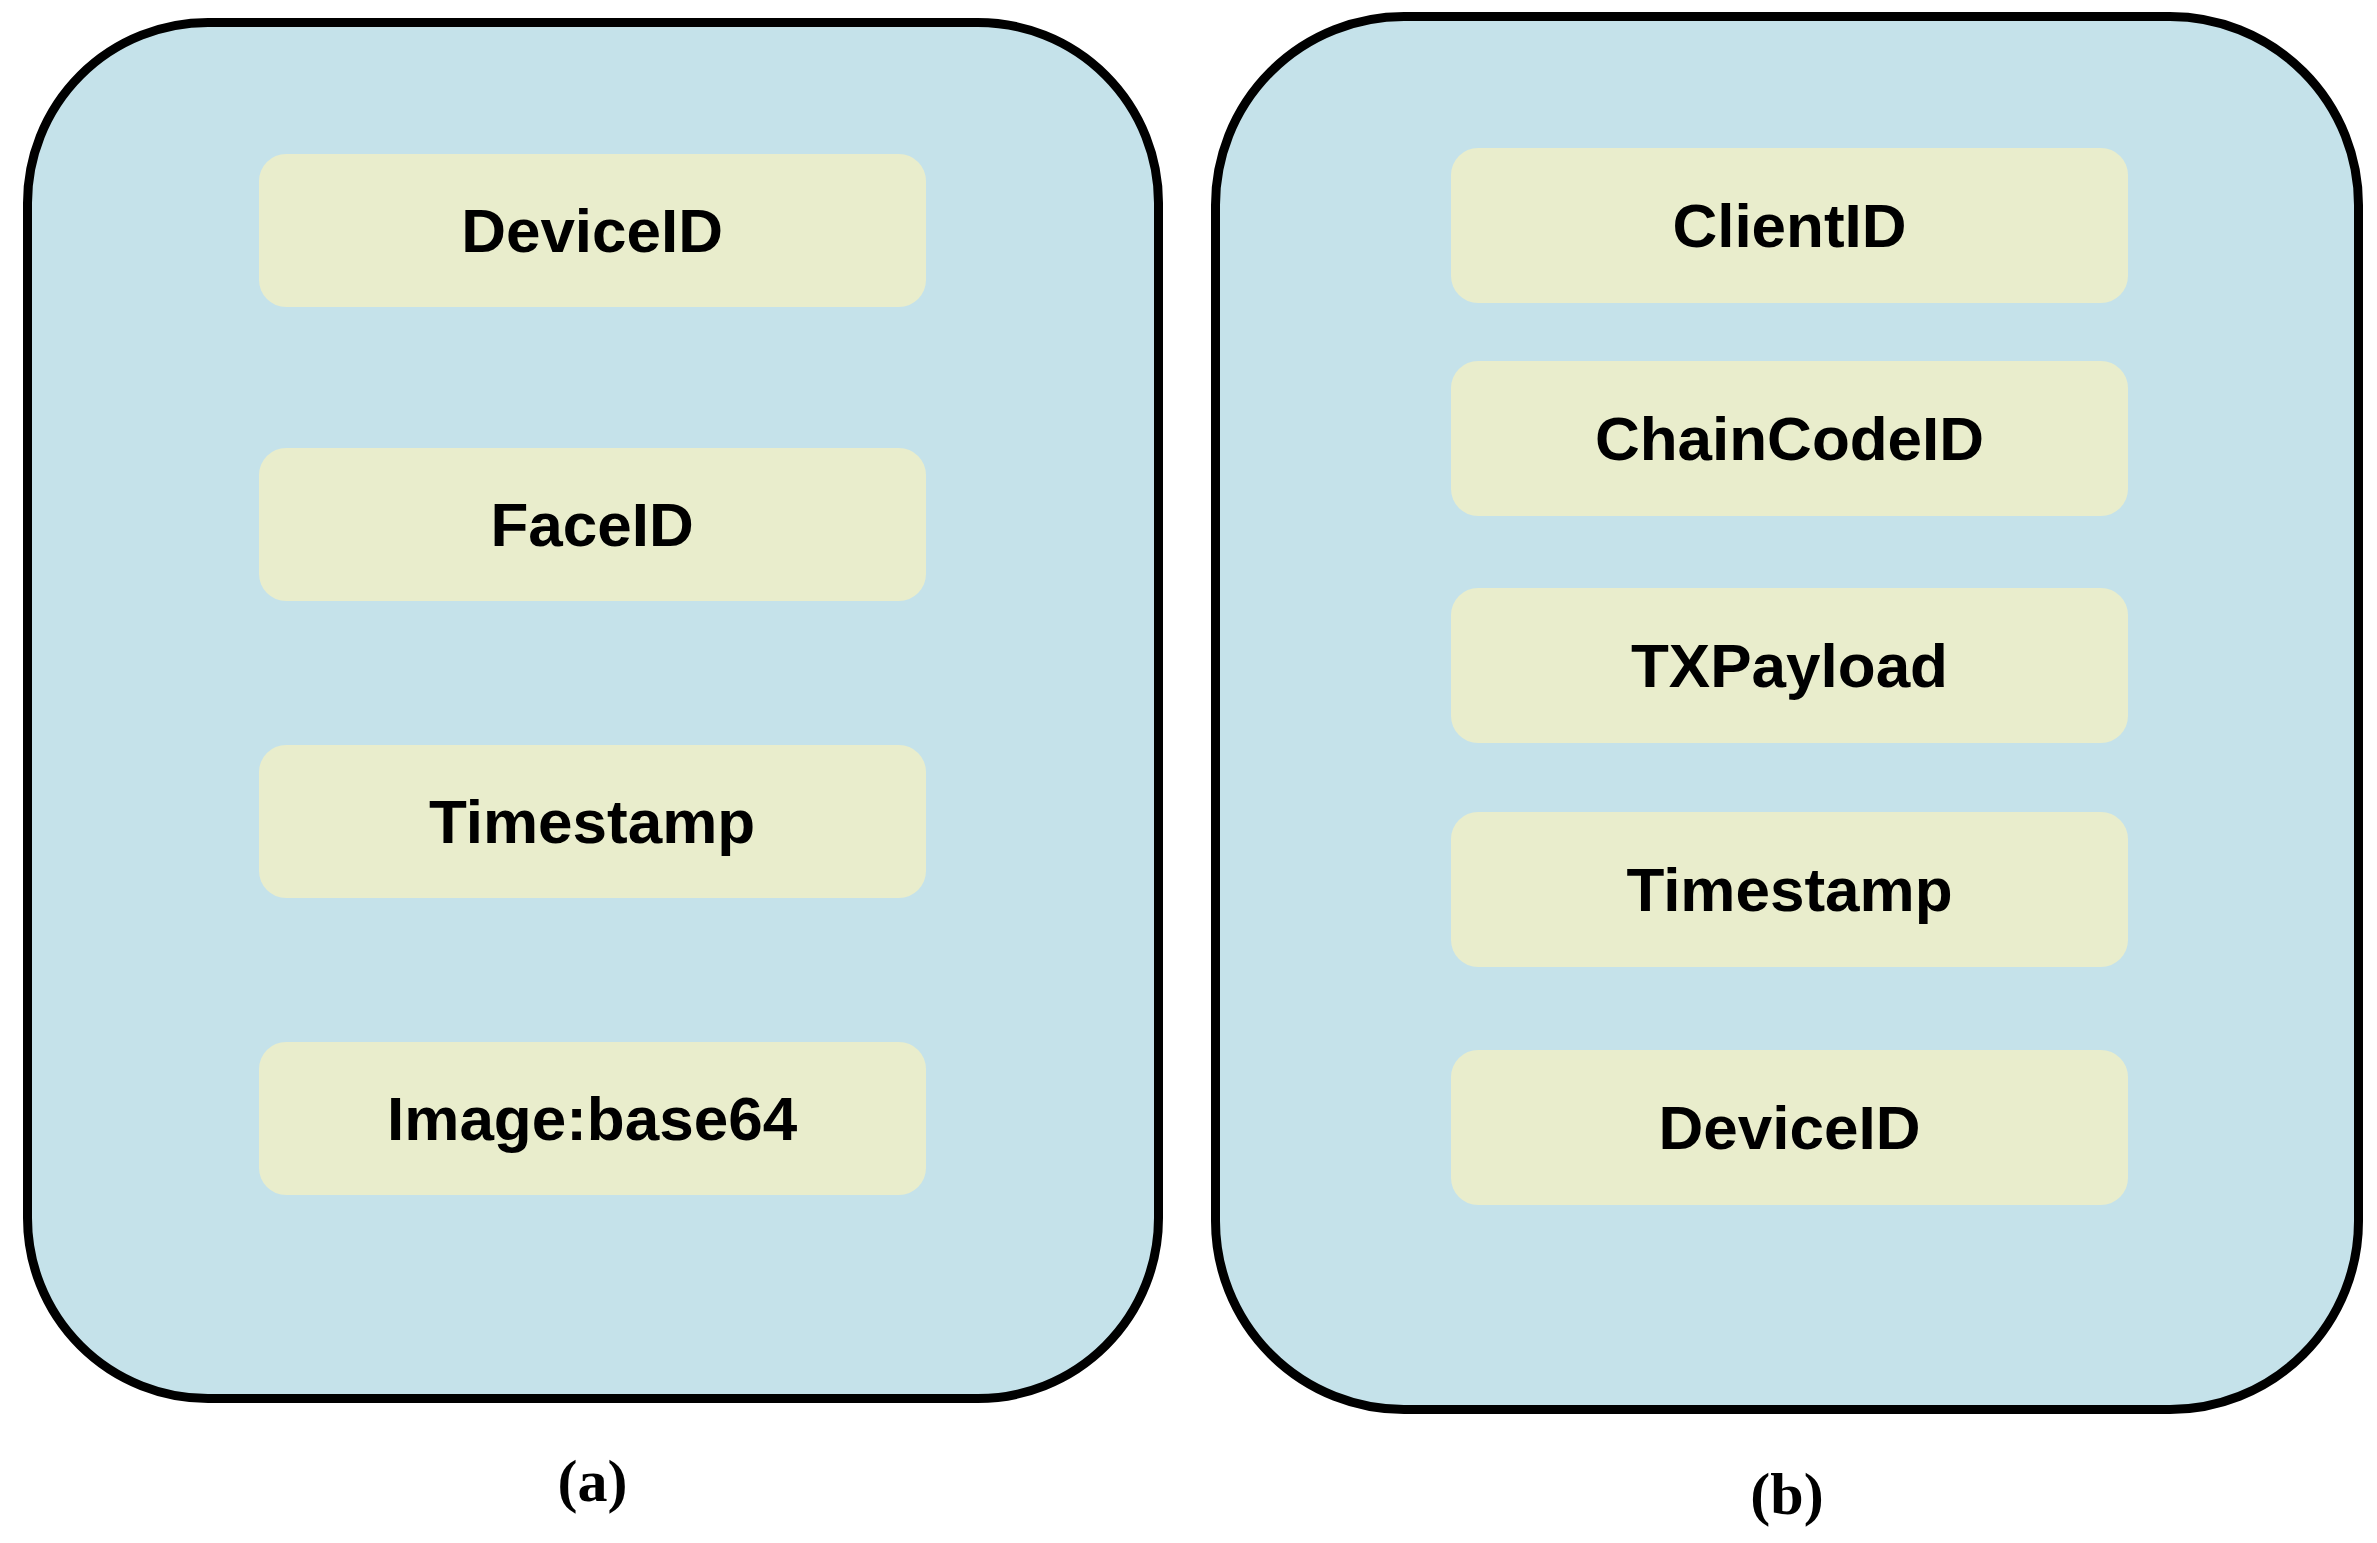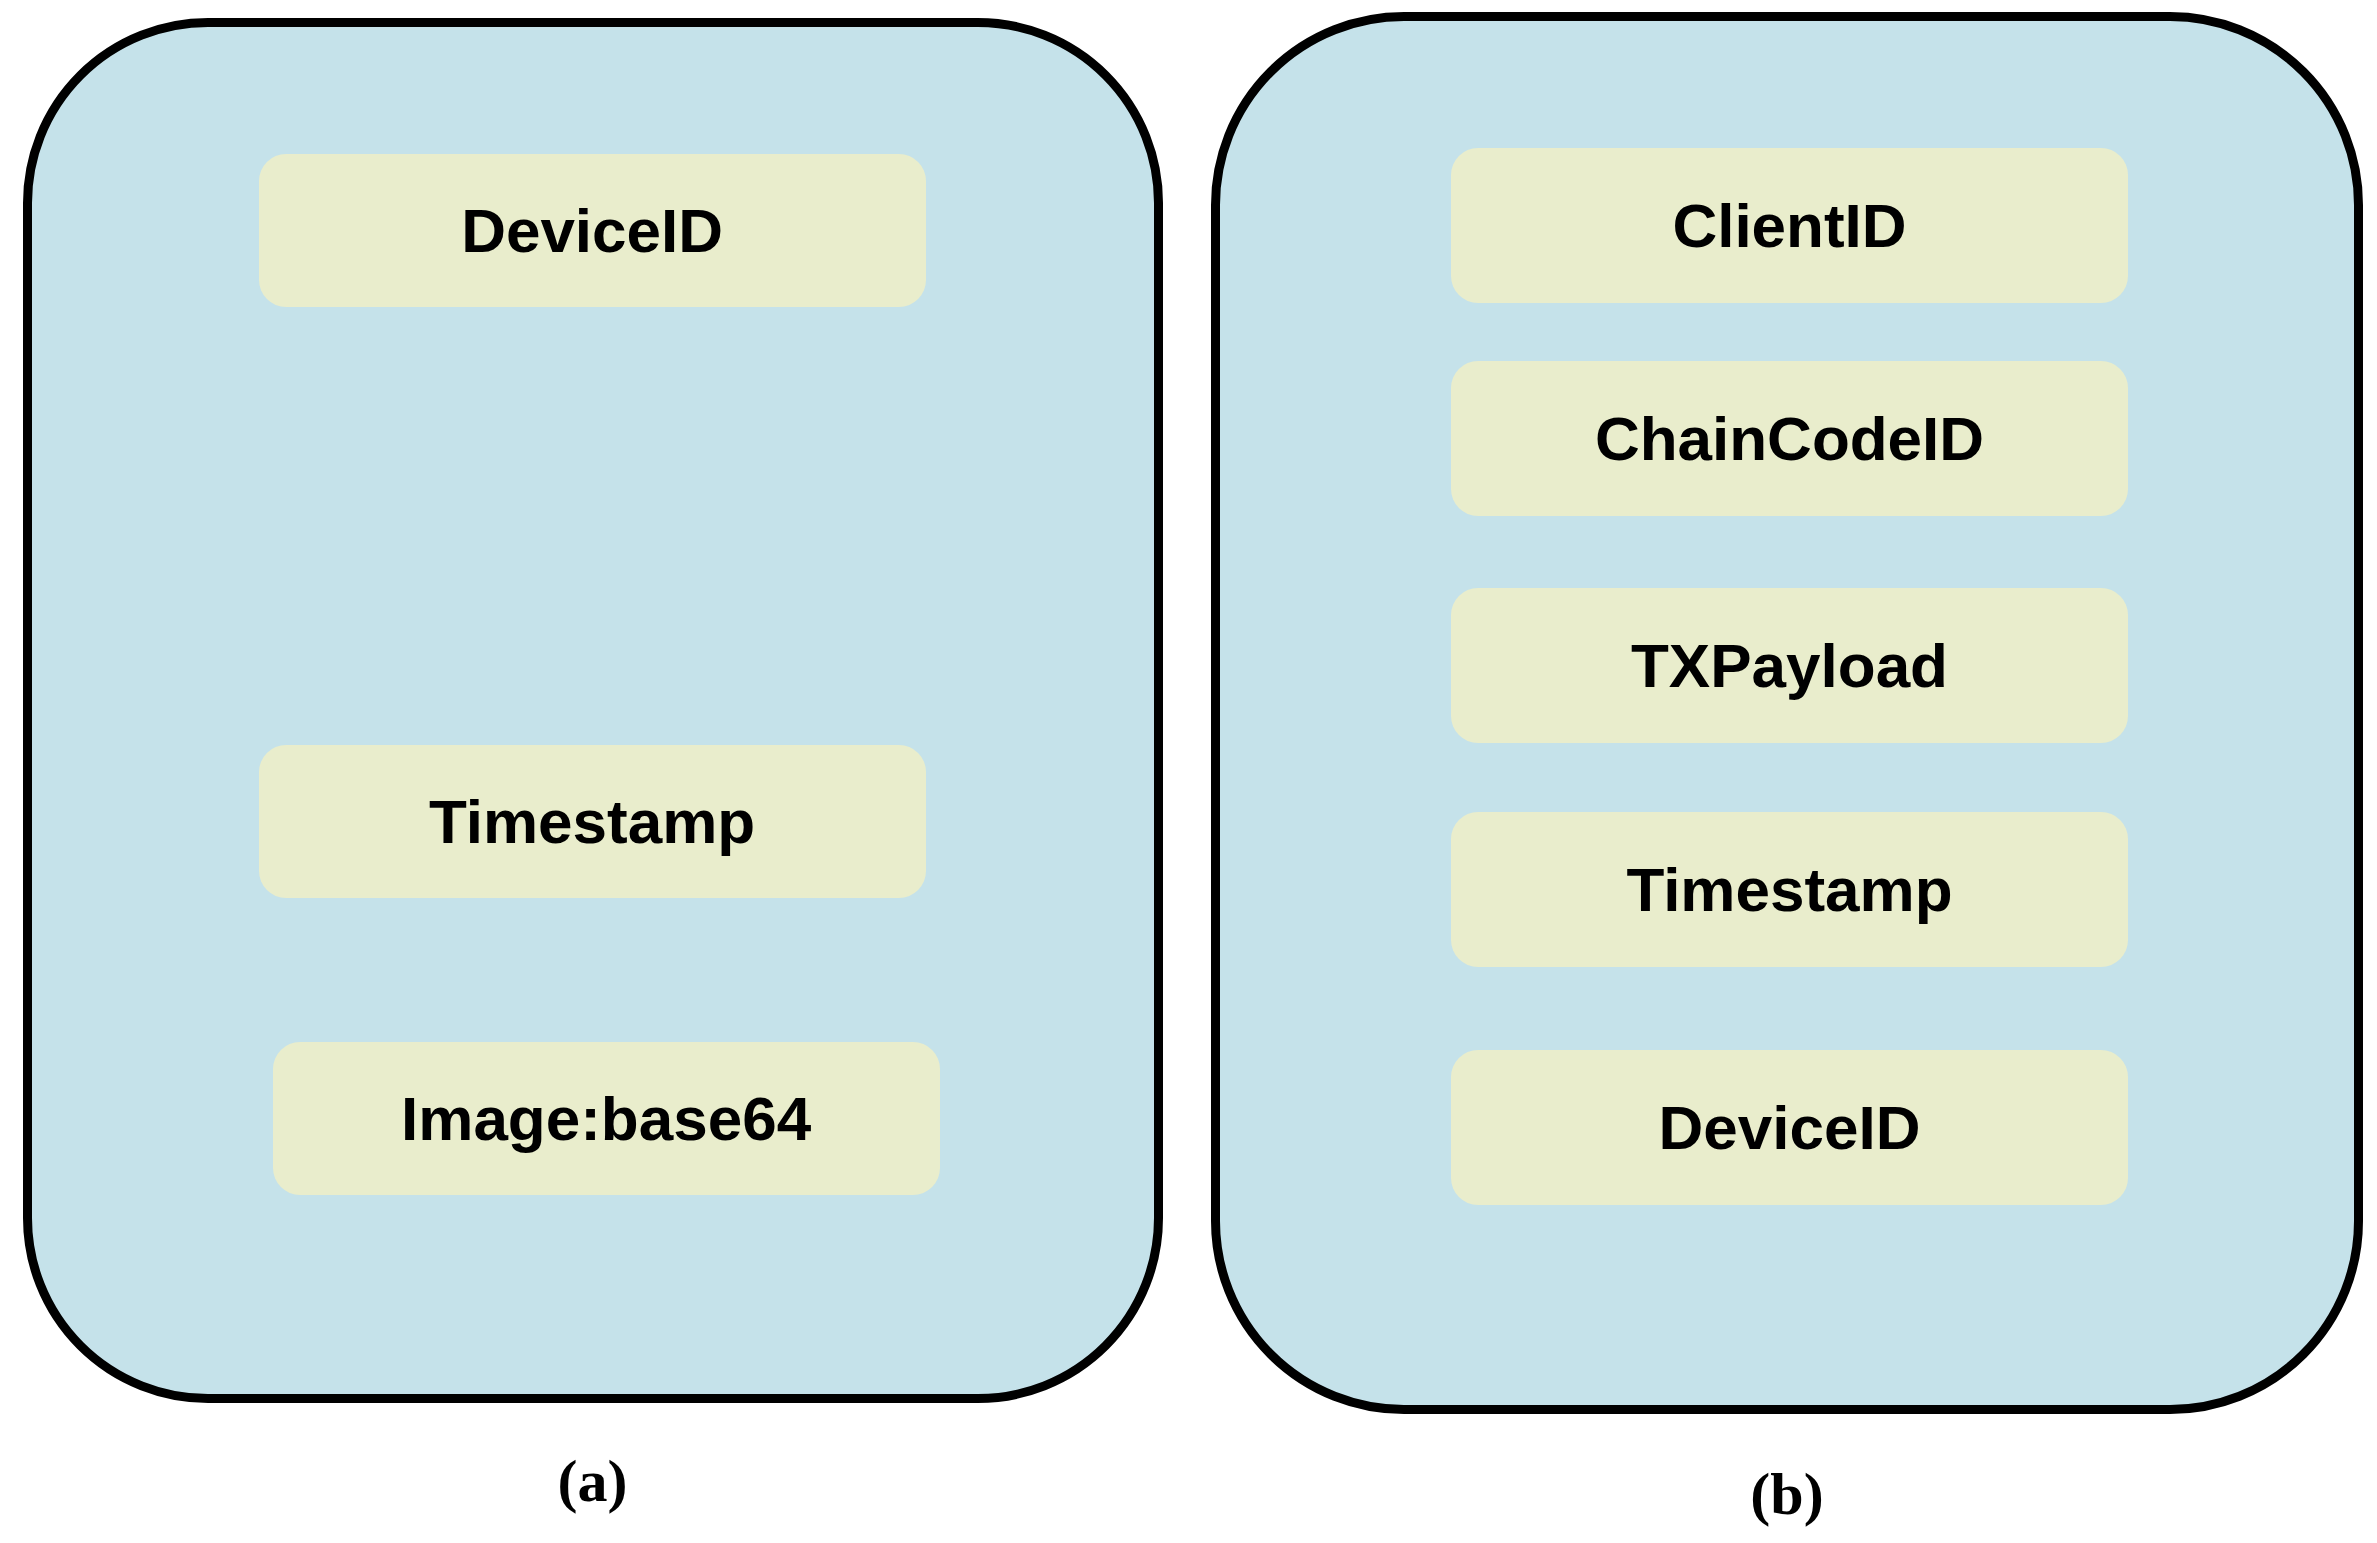--- a/index.html
+++ b/index.html
@@ -59,21 +59,21 @@
     height: 153px;
   }
   .panel-b .field {
     left: 231px;
     width: 677px;
     height: 155px;
   }
   .pa-f0 { top: 127px; }
   .pa-f1 { top: 421px; }
   .pa-f2 { top: 718px; }
-  .pa-f3 { top: 1015px; margin-left: 14px; }
+  .pa-f3 { top: 1015px; }
 
   .pb-f0 { top: 127px; }
   .pb-f1 { top: 340px; }
   .pb-f2 { top: 567px; text-align: right; }
   .pb-f3 { top: 791px; }
   .pb-f4 { top: 1029px; }
 
   .caption {
     position: absolute;
     text-align: center;
@@ -93,20 +93,21 @@
     top: 1460px;
   }
 </style>
 </head>
 <body>
 
 <div class="stage">
 
   <div class="panel panel-a">
     <div class="field pa-f0">DeviceID</div>
+    <div class="field pa-f1">FaceID</div>
     <div class="field pa-f2">Timestamp</div>
     <div class="field pa-f3">Image:base64</div>
   </div>
 
   <div class="panel panel-b">
     <div class="field pb-f0">ClientID</div>
     <div class="field pb-f1">ChainCodeID</div>
     <div class="field pb-f2">TXPayload</div>
     <div class="field pb-f3">Timestamp</div>
     <div class="field pb-f4">DeviceID</div>

